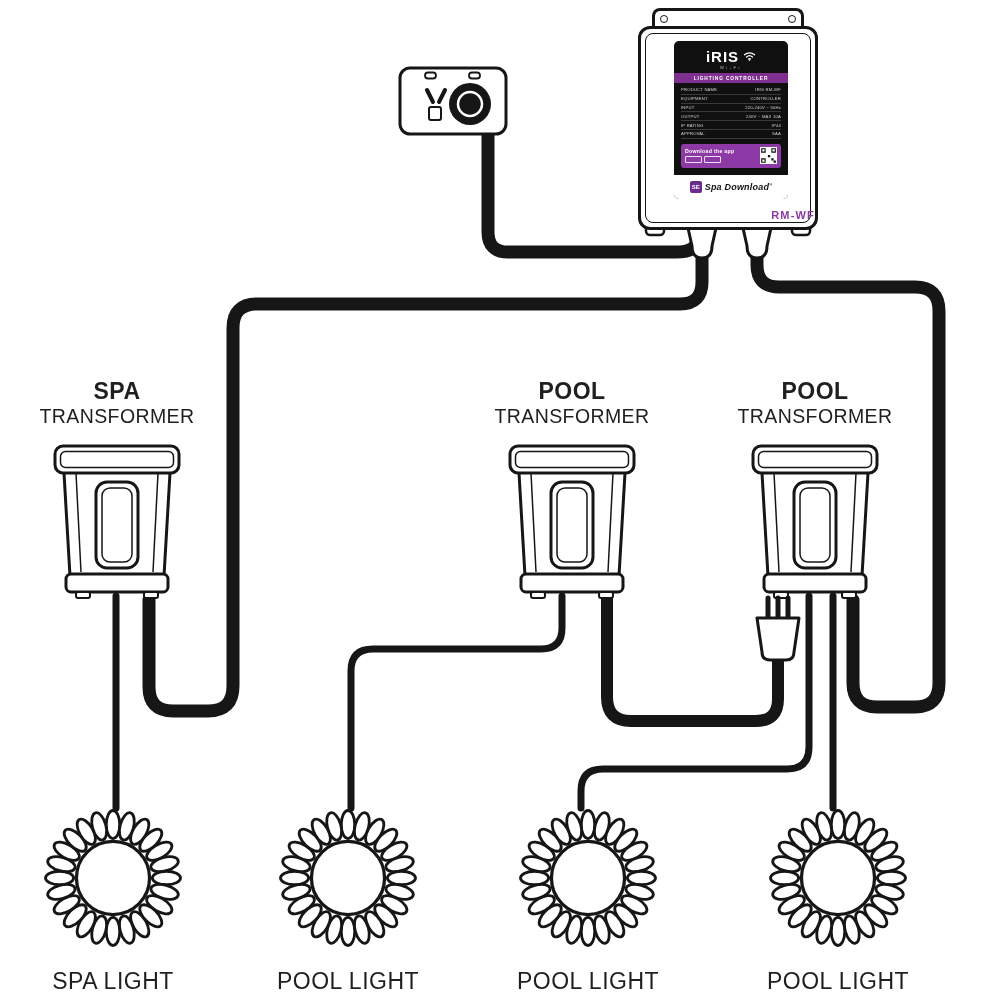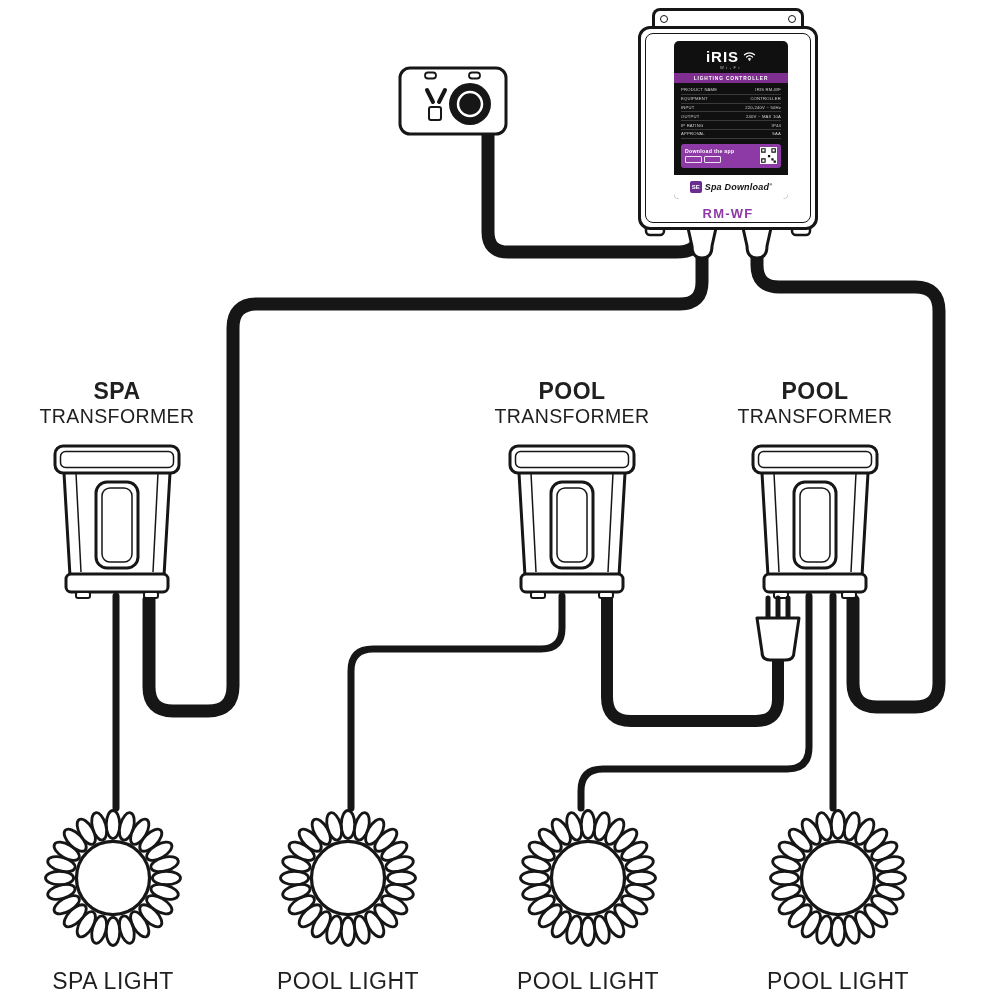--- a/index.html
+++ b/index.html
@@ -37,22 +37,22 @@
           display:flex;align-items:center;justify-content:space-between;padding:2px 4px;box-sizing:border-box;}
   .apptext{font-size:5.2px;font-weight:700;letter-spacing:.3px;}
   .badges{display:flex;gap:2px;margin-top:2px;}
   .badge{display:inline-block;width:15px;height:5px;border:.6px solid rgba(255,255,255,.85);border-radius:1px;}
   .logostrip{position:absolute;bottom:0;left:0;width:100%;height:24px;background:#fff;
              display:flex;align-items:center;justify-content:center;gap:3px;}
   .setile{width:12px;height:12px;background:#6a2d8f;color:#fff;font-size:6px;font-weight:800;
           border-radius:2px;display:flex;align-items:center;justify-content:center;}
   .setext{color:#111;font-size:9px;font-weight:800;font-style:italic;letter-spacing:.2px;}
   .reg{font-size:4px;font-style:normal;}
-  .model{position:absolute;bottom:6px;left:0;width:100%;text-align:center;color:#8d3aa6;
-         font-size:13px;font-weight:700;letter-spacing:1.2px;}
+  .model{position:absolute;bottom:6px;left:0;width:100%;text-align:right;color:#8d3aa6;
+         font-size:11px;font-weight:700;letter-spacing:1.2px;}
 </style>
 </head>
 <body>
 
 <div class="canvas">
 
   <svg class="layer" width="1000" height="1000" viewBox="0 0 1000 1000">
     <defs>
       <symbol id="transformer-sym" viewBox="0 0 130 160">
         <g stroke="#161616" fill="#fff">

